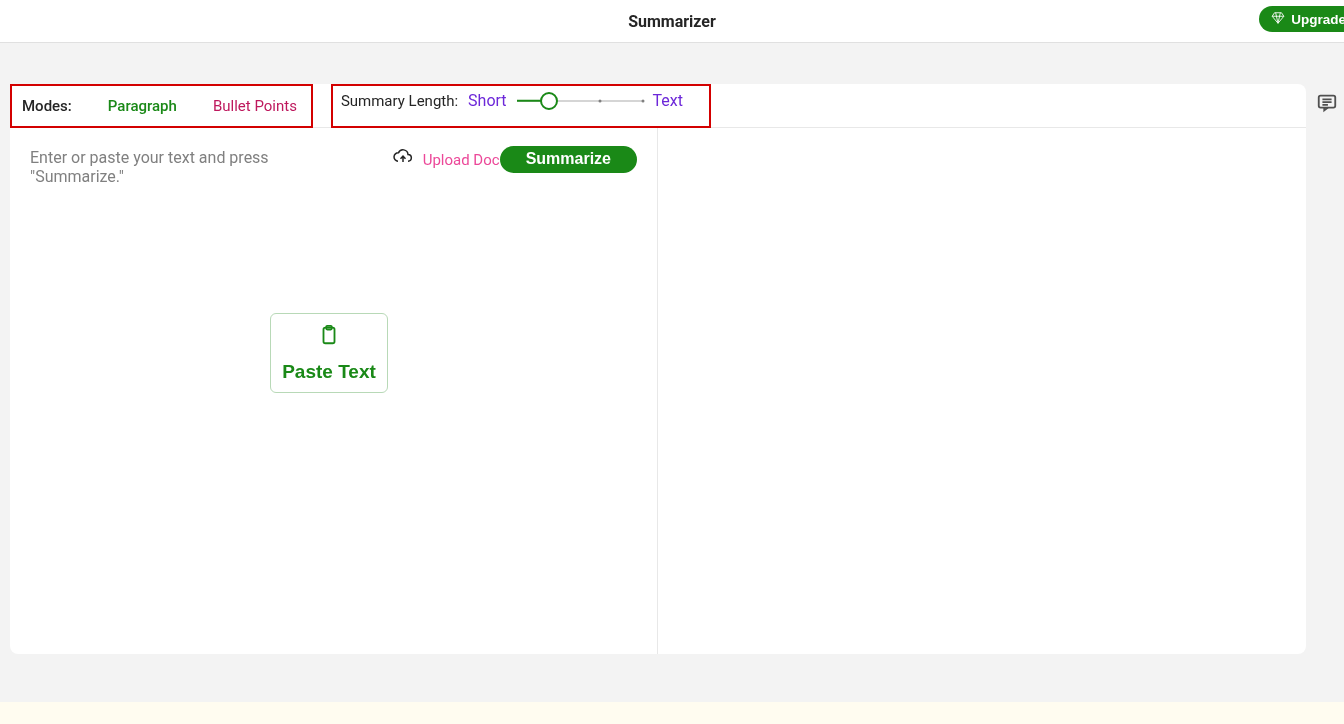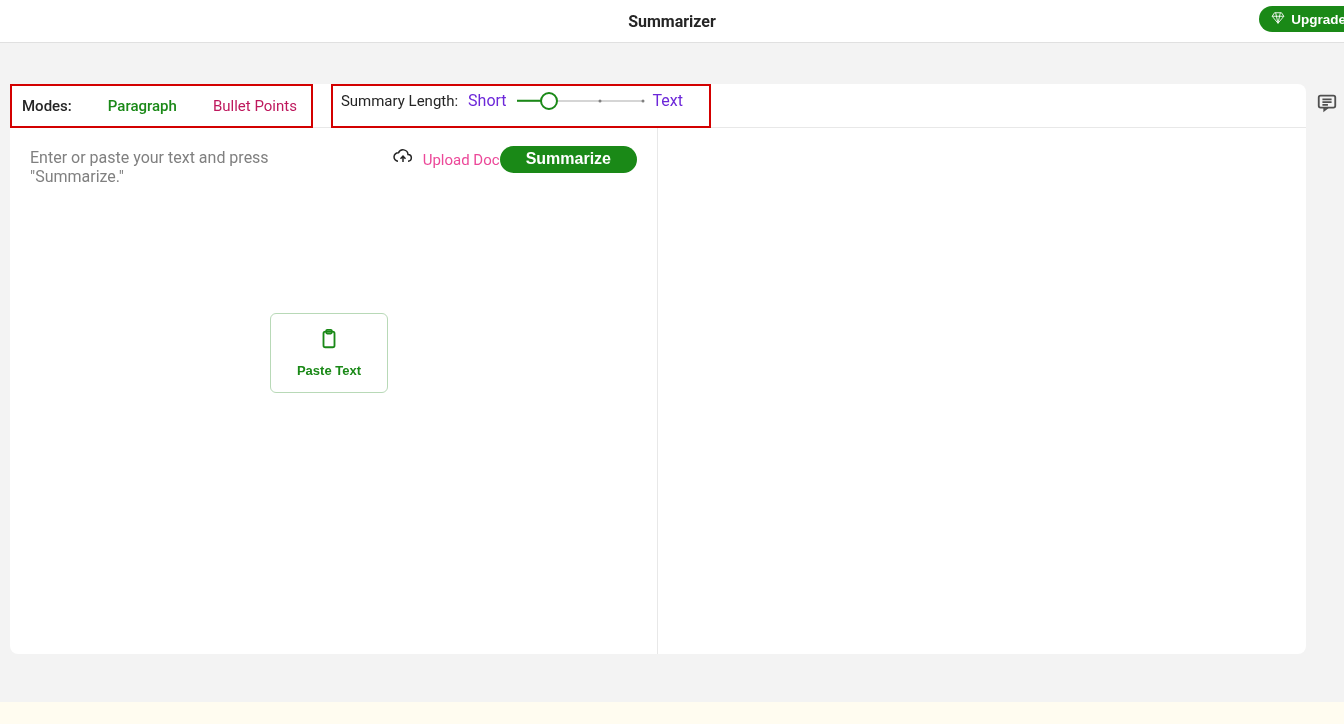--- a/index.html
+++ b/index.html
@@ -174,21 +174,21 @@
       background: #fff;
       display: flex;
       flex-direction: column;
       align-items: center;
       justify-content: center;
       gap: 10px;
       color: #1a8917;
       cursor: pointer;
     }
     .paste-btn svg { width: 22px; height: 22px; stroke: #1a8917; fill: none; stroke-width: 2; }
-    .paste-btn span { font-size: 13px; font-weight: 600; color: #1a8917; }
+    .paste-btn span { font-size: 19px; font-weight: 600; color: #1a8917; }
 
     .pane-left-footer {
       height: 62px;
       display: flex;
       align-items: center;
       padding: 0 20px;
       justify-content: space-between;
     }
     .upload-doc {
       display: flex;

